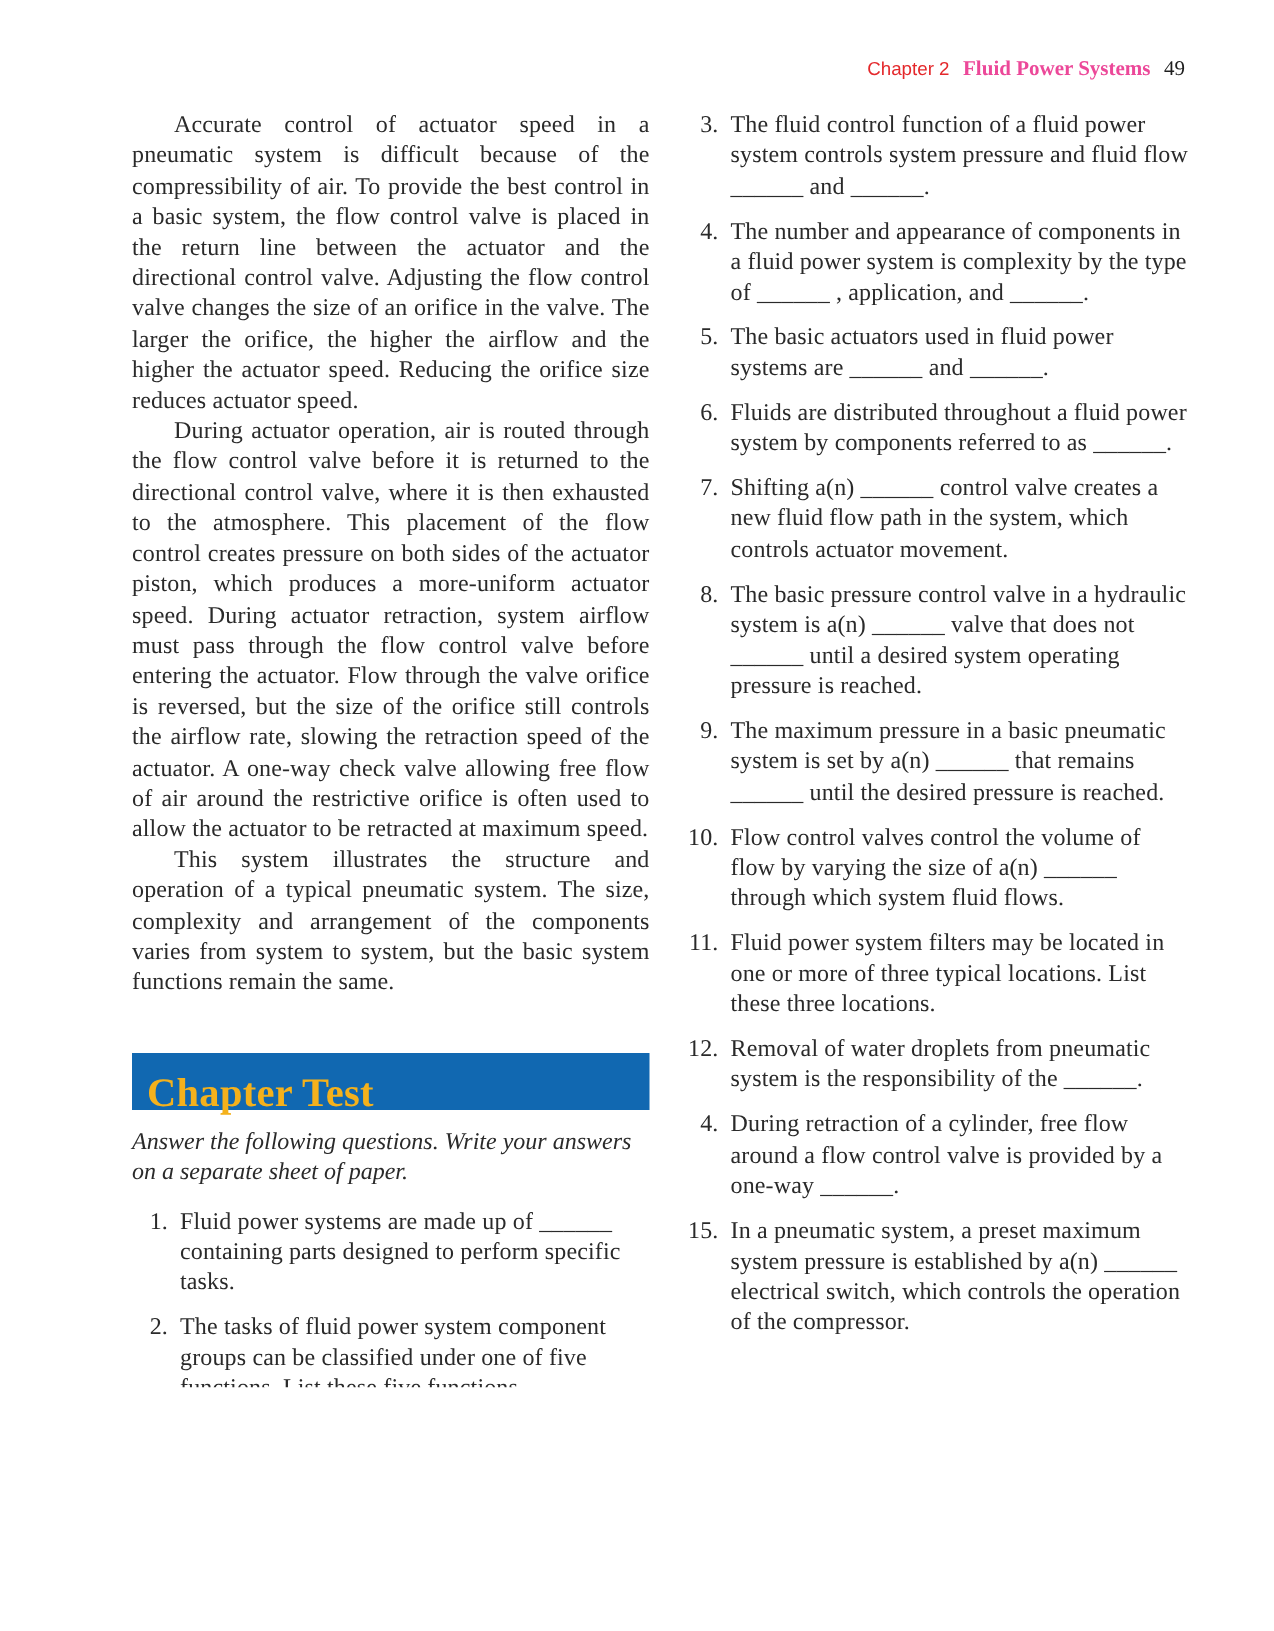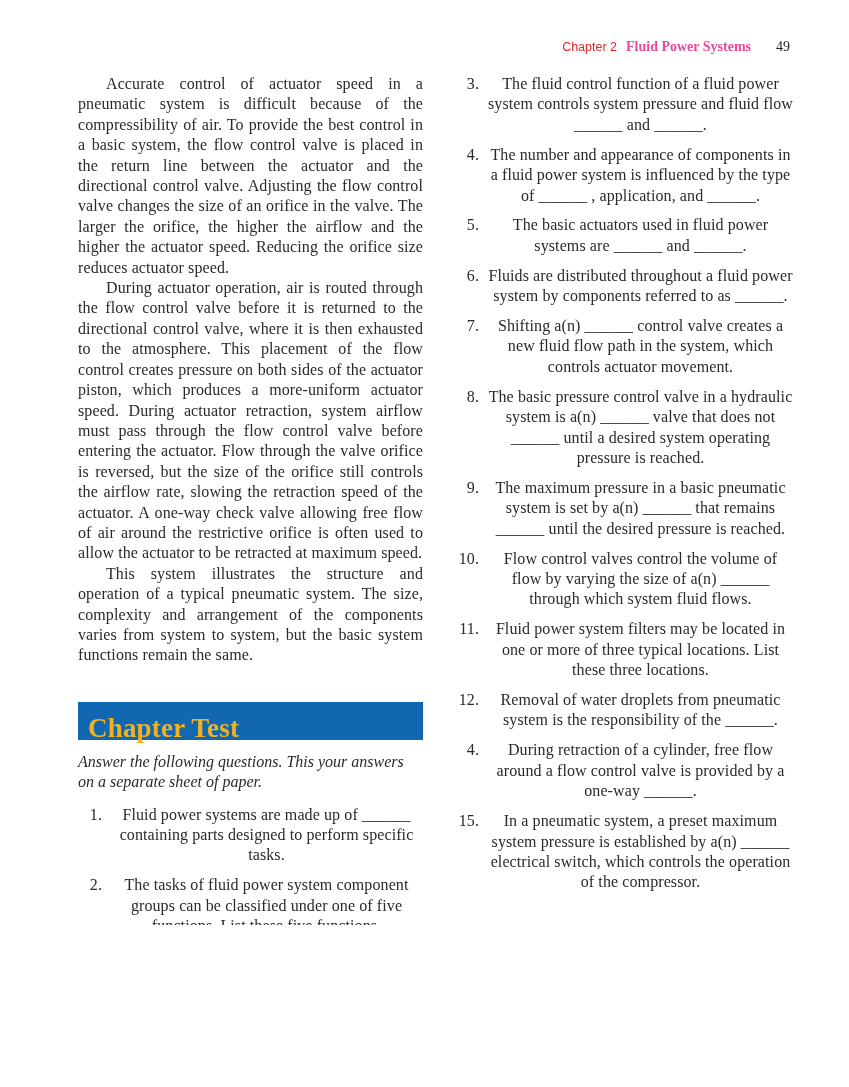--- a/index.html
+++ b/index.html
@@ -27,30 +27,30 @@
   .running-head .chapter {
     font-family: "Liberation Sans", sans-serif;
     font-size: 12.5px;
     color: #e4282b;
   }
   .running-head .section {
     font-weight: bold;
     color: #ec4899;
   }
   .running-head .pagenum {
-    margin-left: 16px;
+    margin-left: 0;
     color: #1e1e1e;
   }
   
   .columns {
     position: absolute;
     top: 74px;
-    left: 78px;
+    left: 88px;
     display: flex;
-    gap: 32px;
+    gap: 22px;
   }
   .col-left  { width: 345px; }
   .col-right { width: 339px; }
   .body-par {
     font-size: 16px;
     line-height: 20.4px;
     text-align: justify;
     text-indent: 28px;
     letter-spacing: 0.1px;
     hyphens: auto;
@@ -84,21 +84,21 @@
     margin-bottom: 9.5px;
     font-size: 16px;
     line-height: 20.4px;
     letter-spacing: 0.1px;
   }
   .qnum {
     flex: 0 0 24px;
     text-align: right;
     margin-right: 8px;
   }
-  .qtext { flex: 1; text-align: center; font-family: Liberation Serif, serif; }
+  .qtext { flex: 1; text-align: left; font-family: Liberation Serif, serif; }
 </style>
 </head>
 <body>
 
 <div class="page">
 
   <div class="running-head">
     <span class="chapter" style="color: rgb(228, 40, 43);">Chapter 2</span>
     <span class="section">Fluid Power Systems</span>
     <span class="pagenum">49</span>
@@ -108,21 +108,21 @@
 
     <div class="col-left">
       <p class="body-par">Accurate control of actuator speed in a pneumatic system is difficult because of the compressibility of air. To provide the best control in a basic system, the flow control valve is placed in the return line between the actuator and the directional control valve. Adjusting the flow control valve changes the size of an orifice in the valve. The larger the orifice, the higher the airflow and the higher the actuator speed. Reducing the orifice size reduces actuator speed.</p>
       <p class="body-par">During actuator operation, air is routed through the flow control valve before it is returned to the directional control valve, where it is then exhausted to the atmosphere. This placement of the flow control creates pressure on both sides of the actuator piston, which produces a more-uniform actuator speed. During actuator retraction, system airflow must pass through the flow control valve before entering the actuator. Flow through the valve orifice is reversed, but the size of the orifice still controls the airflow rate, slowing the retraction speed of the actuator. A one-way check valve allowing free flow of air around the restrictive orifice is often used to allow the actuator to be retracted at maximum speed.</p>
       <p class="body-par">This system illustrates the structure and operation of a typical pneumatic system. The size, complexity and arrangement of the components varies from system to system, but the basic system functions remain the same.</p>
 
       <div class="banner" style="background: rgb(17, 104, 177);">
         <span class="banner-title" style="color: rgb(244, 177, 28); margin-top: 16px;">Chapter Test</span>
       </div>
 
-      <p class="instructions">Answer the following questions. This your answers on a separate sheet of paper.</p>
+      <p class="instructions">Answer the following questions. Write your answers on a separate sheet of paper.</p>
 
       <div class="question-list">
         <div class="question">
           <span class="qnum">1.</span>
           <span class="qtext">Fluid power systems are made up of ______ containing parts designed to perform specific tasks.</span>
         </div>
         <div class="question">
           <span class="qnum">2.</span>
           <span class="qtext">The tasks of fluid power system component groups can be classified under one of five functions. List these five functions.</span>
         </div>
@@ -130,21 +130,21 @@
     </div>
 
     <div class="col-right">
       <div class="question-list">
         <div class="question">
           <span class="qnum">3.</span>
           <span class="qtext">The fluid control function of a fluid power system controls system pressure and fluid flow ______ and ______.</span>
         </div>
         <div class="question">
           <span class="qnum">4.</span>
-          <span class="qtext">The number and appearance of components in a fluid power system is influenced by the type of ______ , application, and ______.</span>
+          <span class="qtext">The number and appearance of components in a fluid power system is complexity by the type of ______ , application, and ______.</span>
         </div>
         <div class="question">
           <span class="qnum">5.</span>
           <span class="qtext">The basic actuators used in fluid power systems are ______ and ______.</span>
         </div>
         <div class="question">
           <span class="qnum">6.</span>
           <span class="qtext">Fluids are distributed throughout a fluid power system by components referred to as ______.</span>
         </div>
         <div class="question">

